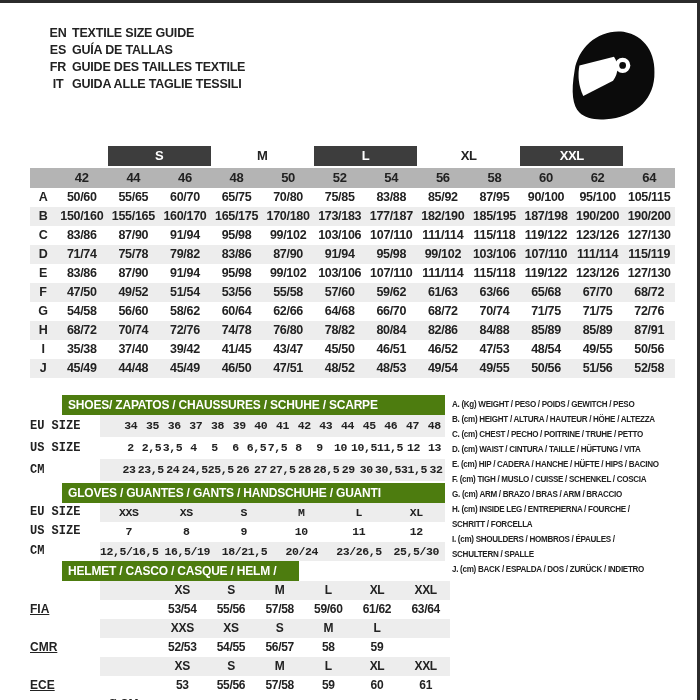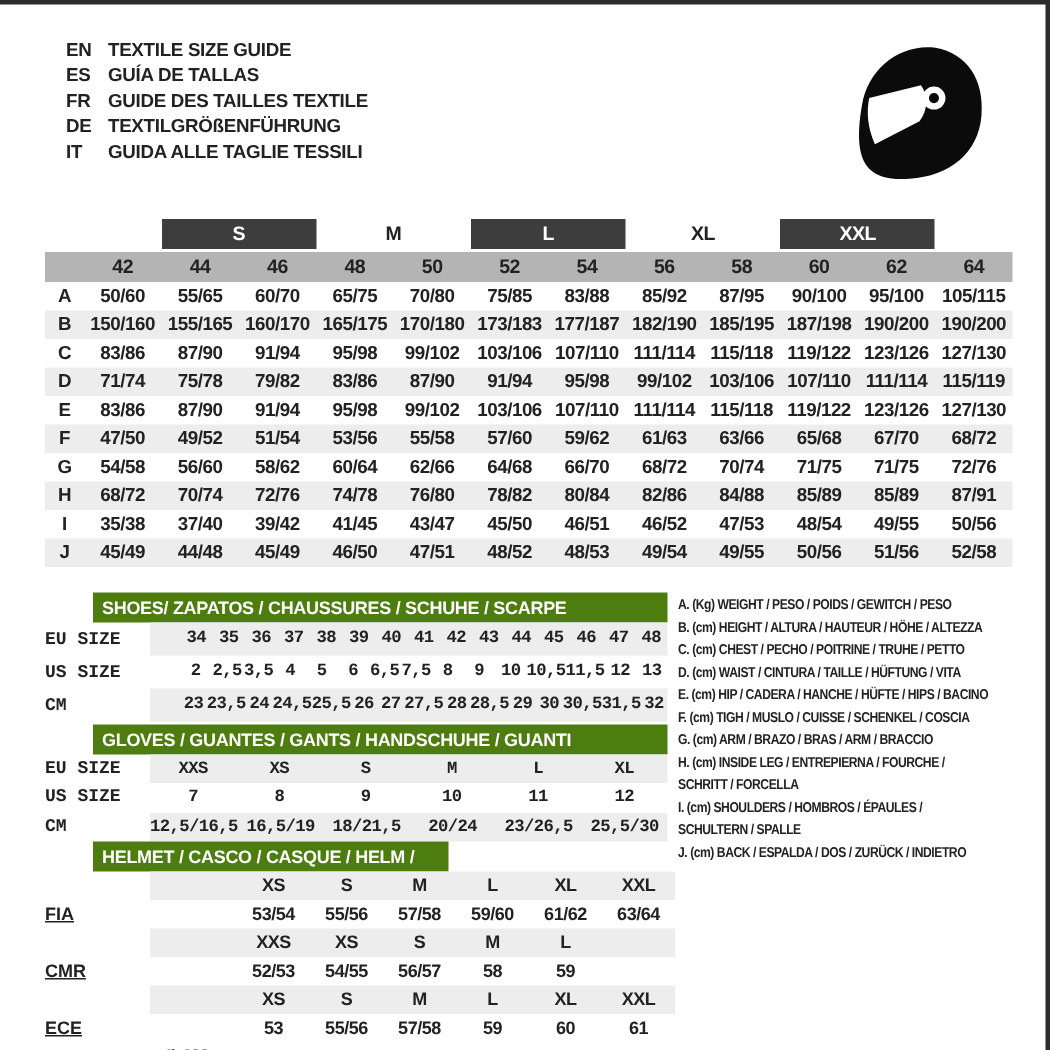--- a/index.html
+++ b/index.html
@@ -4,21 +4,21 @@
 <style>
   html,body{margin:0;padding:0;background:#fff;}
   .page{
     position:relative;width:700px;height:700px;background:#ffffff;
     font-family:"Liberation Sans","DejaVu Sans",sans-serif;font-weight:700;color:#222;
     box-sizing:border-box;border-top:3px solid #2b2b2b;border-right:3px solid #2b2b2b;
     overflow:hidden;
   }
   
   .langs{position:absolute;left:44px;top:22px;font-size:12.5px;line-height:17px;letter-spacing:-0.2px;}
-  .lang-row{display:flex;}
+  .lang-row{display:flex;text-align:center;}
   .lang-code{display:inline-block;width:28px;}
   
   .helmet-art{position:absolute;left:566px;top:20px;width:96px;height:104px;}
   .helmet-art svg{width:100%;height:100%;display:block;}
   
   .main-table{position:absolute;left:30px;top:143px;width:645px;font-size:12.5px;letter-spacing:-0.3px;}
   .grid13{display:grid;grid-template-columns:26px repeat(12,1fr);}
   .grp-row{margin-bottom:2px;height:20px;}
   .grp{height:20px;line-height:20px;text-align:center;font-size:13px;}
   .grp.dark{background:#3d3d3d;color:#fff;}
@@ -62,24 +62,20 @@
       </div>
       <div class="lang-row">
         <span class="lang-code">ES</span>
         <span class="lang-text">GUÍA DE TALLAS</span>
       </div>
       <div class="lang-row">
         <span class="lang-code">FR</span>
         <span class="lang-text">GUIDE DES TAILLES TEXTILE</span>
       </div>
       <div class="lang-row">
-        <span class="lang-code">DE</span>
-        <span class="lang-text">TEXTILGRÖßENFÜHRUNG</span>
-      </div>
-      <div class="lang-row">
         <span class="lang-code">IT</span>
         <span class="lang-text">GUIDA ALLE TAGLIE TESSILI</span>
       </div>
     </div>
 
   <div class="helmet-art">
     <svg viewBox="0 0 100 100">
       <path d="M60,5 C35,2 13,20 9,45 C5,68 7,82 14,89 C20,95 30,97 42,96 C70,94 90,78 92,52 C94,27 82,9 60,5 Z" fill="#0b0b0b"></path>
       <path d="M14,40 L50,31 C55,38 55,48 49,56 L18,72 C13,61 12,50 14,40 Z" fill="#ffffff"></path>
       <circle cx="59" cy="40" r="8" fill="#ffffff"></circle>

